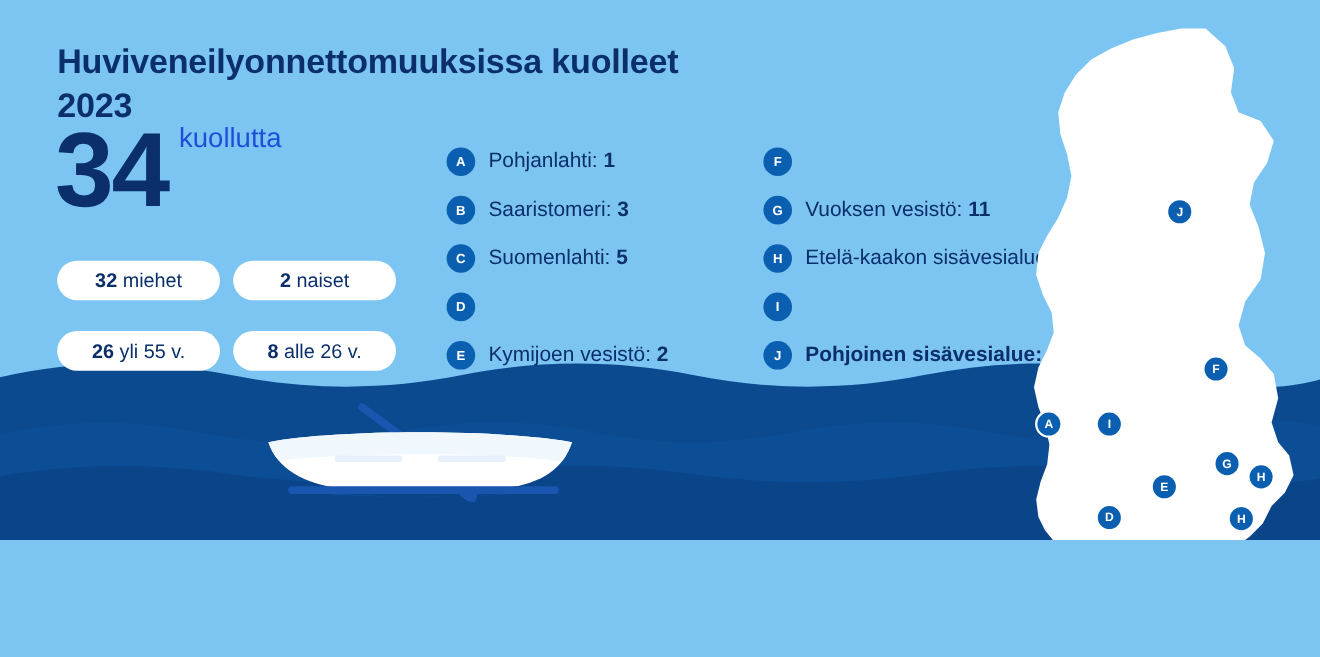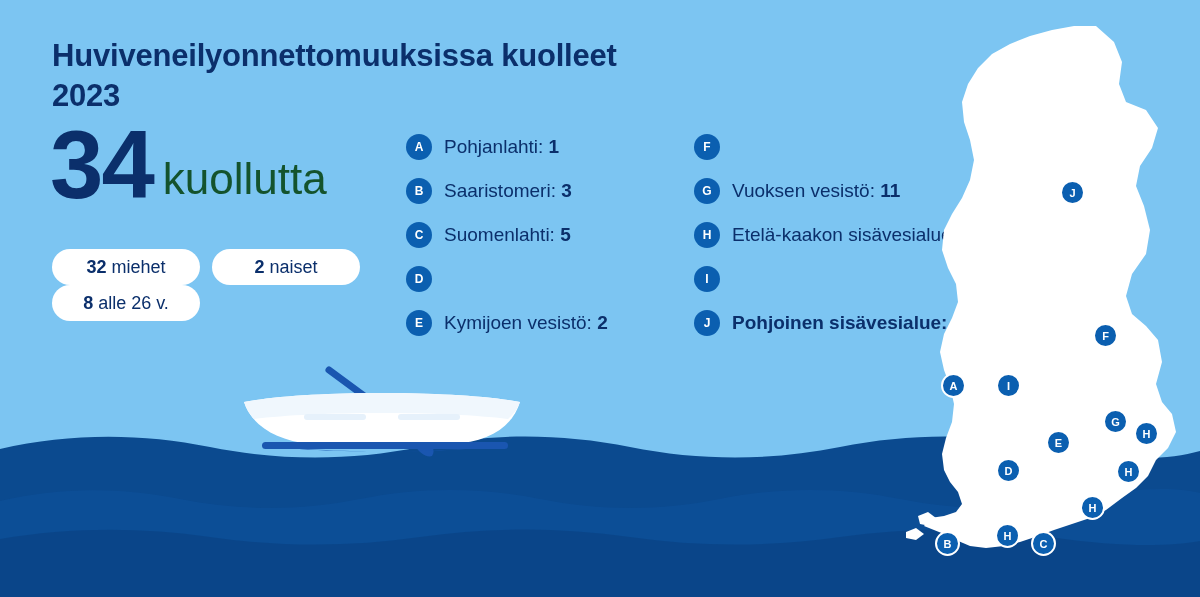--- a/index.html
+++ b/index.html
@@ -9,21 +9,21 @@
   body {
     width: 1200px;
     height: 597px;
     overflow: hidden;
     font-family: "Liberation Sans", sans-serif;
     background: #7cc5f2;
   }
   #infographic {
     position: relative;
     width: 1200px;
-    height: 597px;
+    height: 491px;
     background: #7cc5f2;
     overflow: hidden;
   }
 
   
   .water-wrap {
     position: absolute;
     left: 0;
     bottom: 0;
     width: 1200px;
@@ -42,47 +42,46 @@
     font-size: 31px;
     font-weight: bold;
     line-height: 1.28;
     letter-spacing: -0.2px;
   }
 
   
   .bignum-row {
     position: absolute;
     left: 50px;
-    top: 122px;
-    display: flex;
-    align-items: flex-end;
+    top: 112px;
+    display: flex;
   }
   .bignum {
     color: #0b2f6b;
     font-size: 96px;
     font-weight: bold;
     line-height: 0.9;
     letter-spacing: -2px;
   }
   .bignum-label {
-    color: #14532d;
-    font-size: 44px;
+    color: #1d4ed8;
+    font-size: 25px;
     font-weight: normal;
     margin-left: 10px;
     margin-bottom: 4px;
   }
 
   
   .pill-grid {
     position: absolute;
     left: 52px;
-    top: 249px;
+    top: 237px;
     display: grid;
     grid-template-columns: 148px 148px;
-    gap: 0 12px;
+    gap: 28px 12px;
   }
   .pill {
     background: #ffffff;
     border-radius: 20px;
     height: 36px;
     display: flex;
     align-items: center;
     justify-content: center;
     color: #0b2f6b;
     font-size: 18px;
@@ -181,20 +180,24 @@
   </div>
 
   <div class="pill-grid">
     <div class="pill">
       <b>32</b>
         <span>miehet</span>
     </div>
     <div class="pill">
       <b>2</b>
         <span>naiset</span>
+    </div>
+    <div class="pill">
+      <b>26</b>
+        <span>yli 55 v.</span>
     </div>
     <div class="pill">
       <b>8</b>
         <span>alle 26 v.</span>
     </div>
   </div>
 
   <div class="legend col1">
     <div class="legend-item">
       <div class="badge">A</div>

